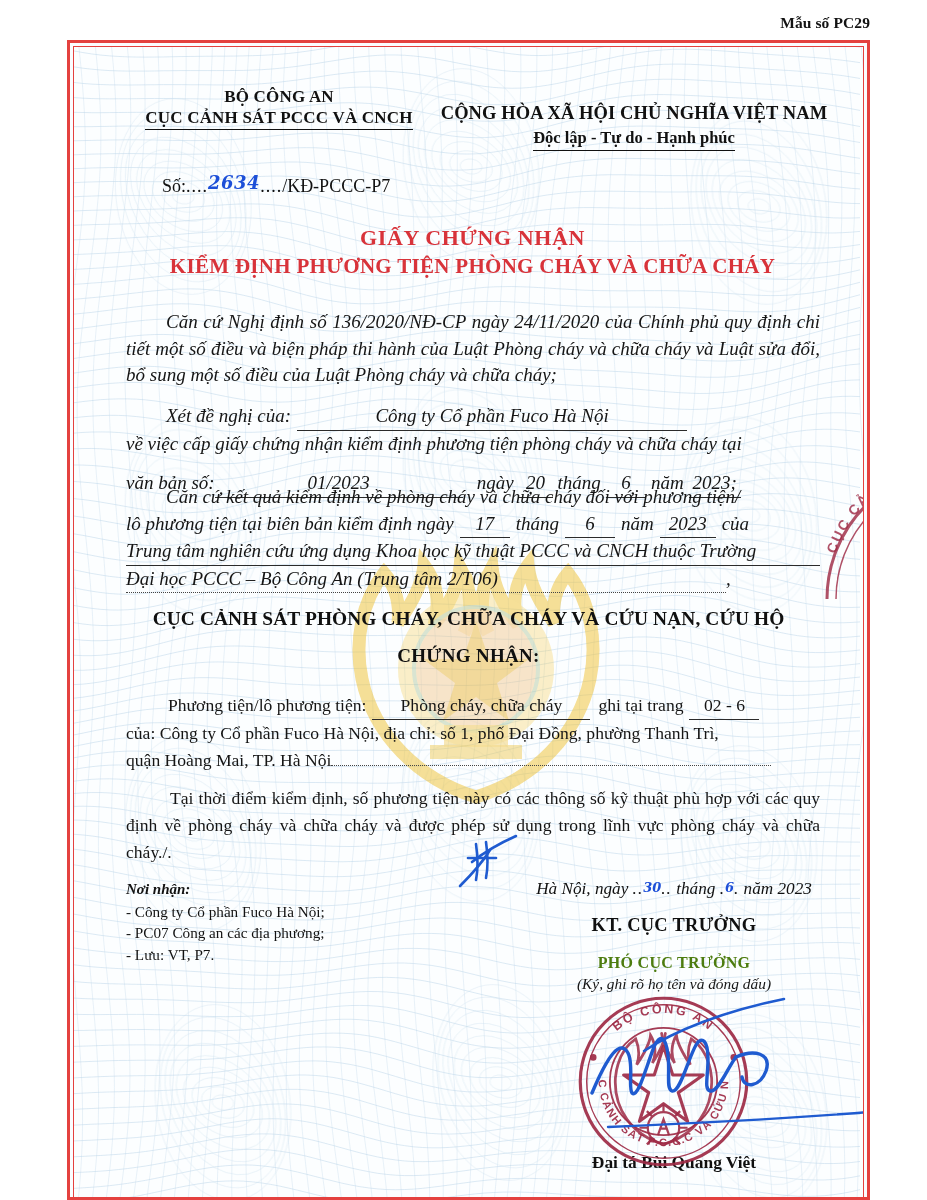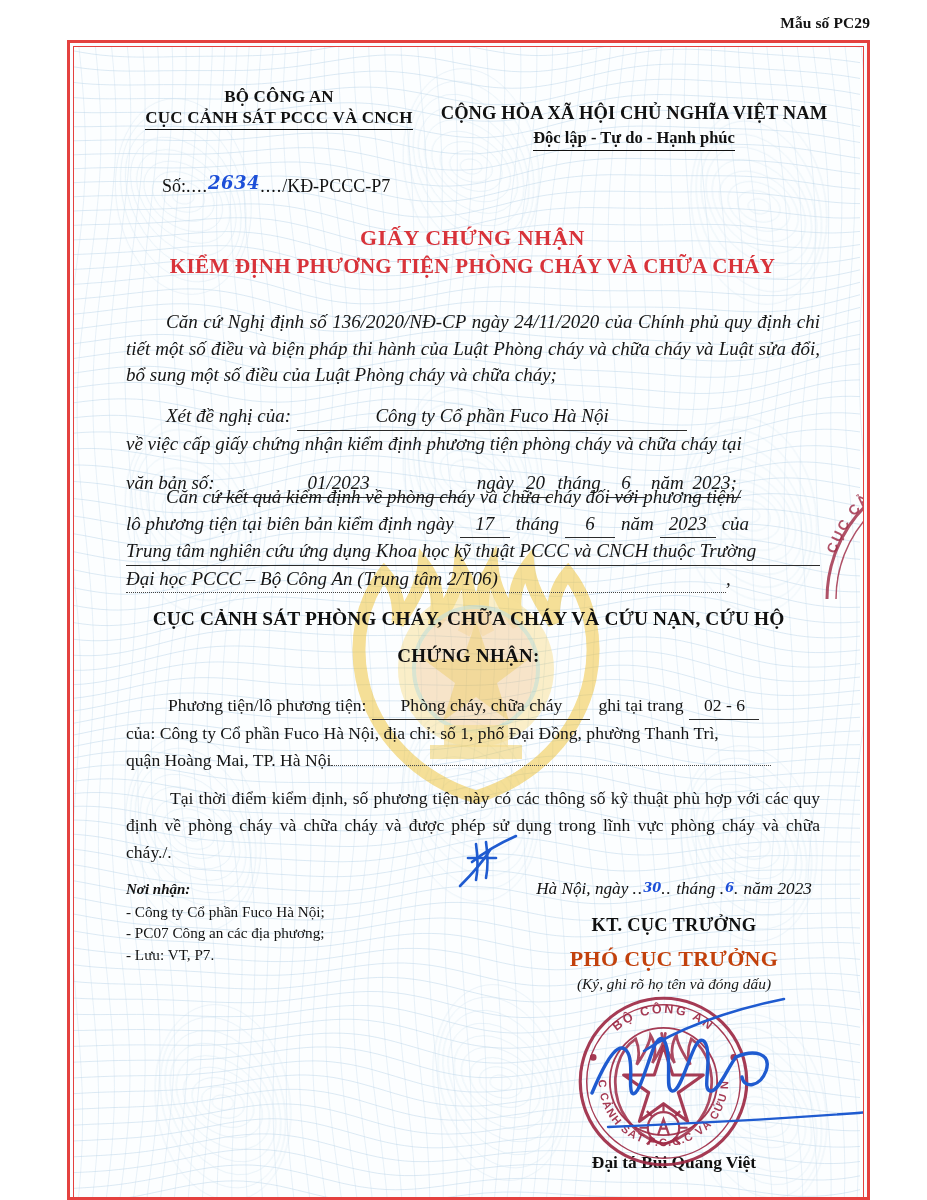--- a/index.html
+++ b/index.html
@@ -114,21 +114,21 @@
   }
   #sign-date{
     font-style:italic;font-size:17.2px;color:#111;white-space:nowrap;
   }
   .hand-blue{
     font-family:"DejaVu Serif", serif;
     color:#1d4fd8;font-weight:bold;font-style:italic;font-size:13px;
     position:relative;top:-2px;
   }
   #sign-role-1{font-weight:bold;font-size:18.4px;color:#101010;margin-top:16px;letter-spacing:.3px;}
-  #sign-role-2{font-weight:bold;font-size:22px;color:#c2410c;margin-top:10px;letter-spacing:.3px;}
+  #sign-role-2{font-weight:bold;font-size:16px;color:#4d7c0f;margin-top:18px;letter-spacing:.3px;}
   #sign-note{font-style:italic;font-size:15.4px;color:#151515;margin-top:3px;}
   #signer-name{
     position:absolute;left:430px;top:1105px;width:340px;text-align:center;
     font-weight:bold;font-size:17.4px;color:#101010;
   }
   
   #main-seal{position:absolute;left:497px;top:942px;width:185px;height:185px;}
   #edge-seal{position:absolute;left:745px;top:412px;width:140px;height:140px;overflow:hidden;}
   #ink-signature{position:absolute;left:510px;top:950px;width:330px;height:140px;pointer-events:none;}
   #ink-initial{position:absolute;left:380px;top:785px;width:90px;height:60px;pointer-events:none;}

